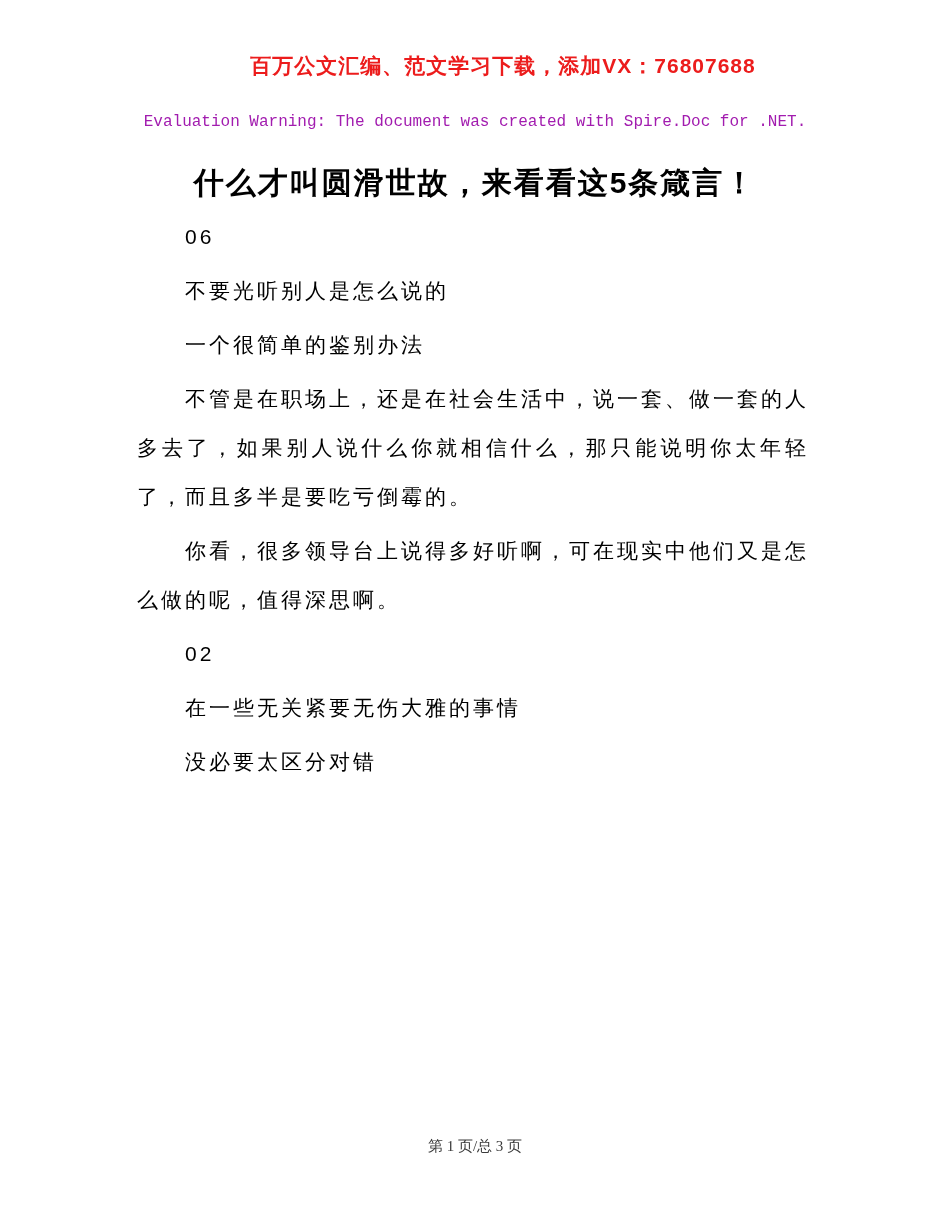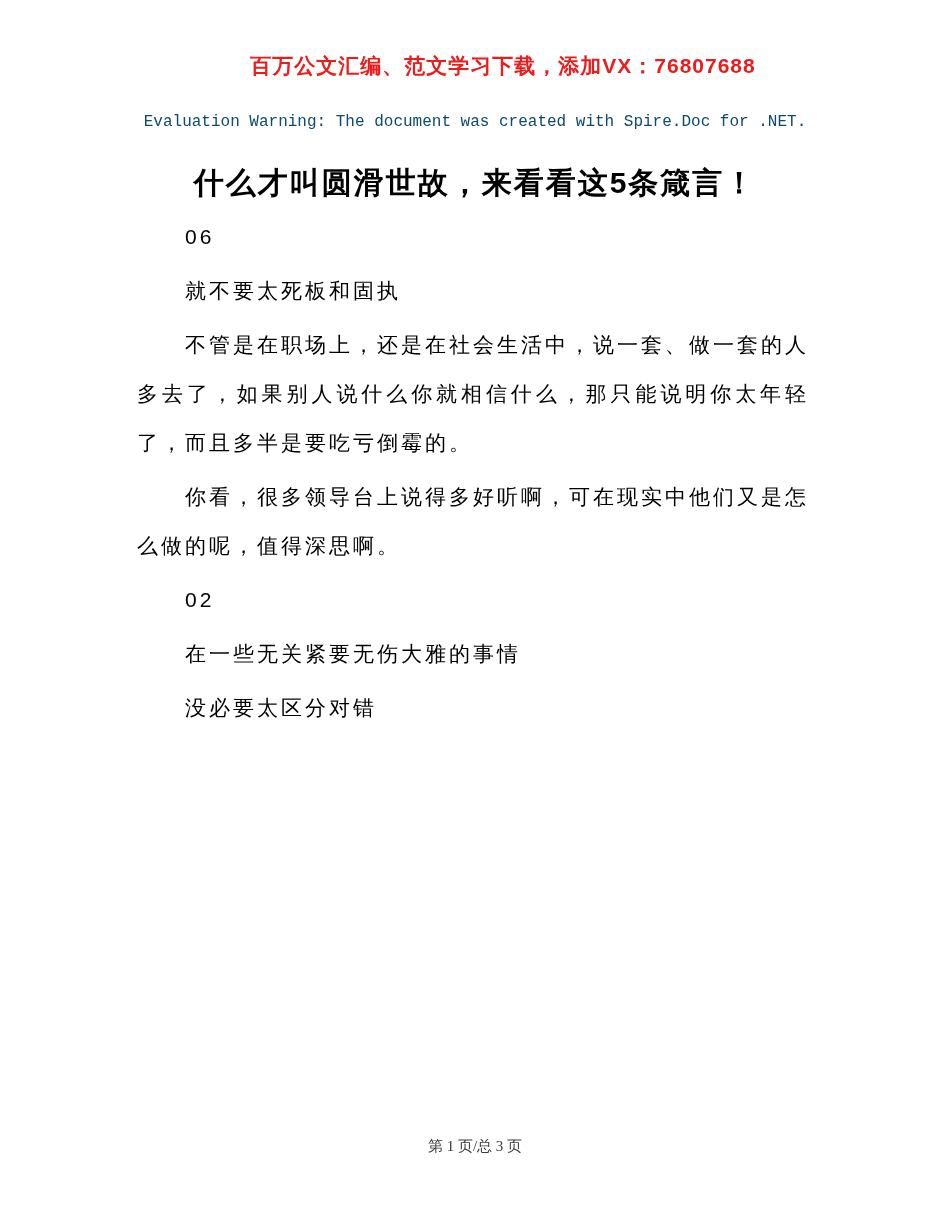--- a/index.html
+++ b/index.html
@@ -28,21 +28,21 @@
     letter-spacing: 1px;
     line-height: 24px;
     padding-left: 28px;
   }
   .warning {
     position: absolute;
     top: 111px;
     left: 0;
     width: 950px;
     text-align: center;
-    color: #0c4a6e;
+    color: #a21caf;
     font-family: "Liberation Mono", monospace;
     font-size: 16px;
     font-weight: normal;
     line-height: 22px;
   }
   .doc-title {
     position: absolute;
     top: 160px;
     left: 0;
     width: 950px;
@@ -89,22 +89,23 @@
   <div class="promo">百万公文汇编、范文学习下载，添加VX：76807688</div>
 
   <div class="warning">Evaluation Warning: The document was created with Spire.Doc for .NET.</div>
 
   <h1 class="doc-title">什么才叫圆滑世故，来看看这5条箴言！</h1>
 
   <div class="content">
 
     <p>06</p>
 
+    <p>不要光听别人是怎么说的</p>
 
-    <p>就不要太死板和固执</p>
+    <p>一个很简单的鉴别办法</p>
 
     <p>不管是在职场上，还是在社会生活中，说一套、做一套的人多去了，如果别人说什么你就相信什么，那只能说明你太年轻了，而且多半是要吃亏倒霉的。</p>
 
 
     <p>你看，很多领导台上说得多好听啊，可在现实中他们又是怎么做的呢，值得深思啊。</p>
 
     <p>02</p>
 
     <p>在一些无关紧要无伤大雅的事情</p>
 

